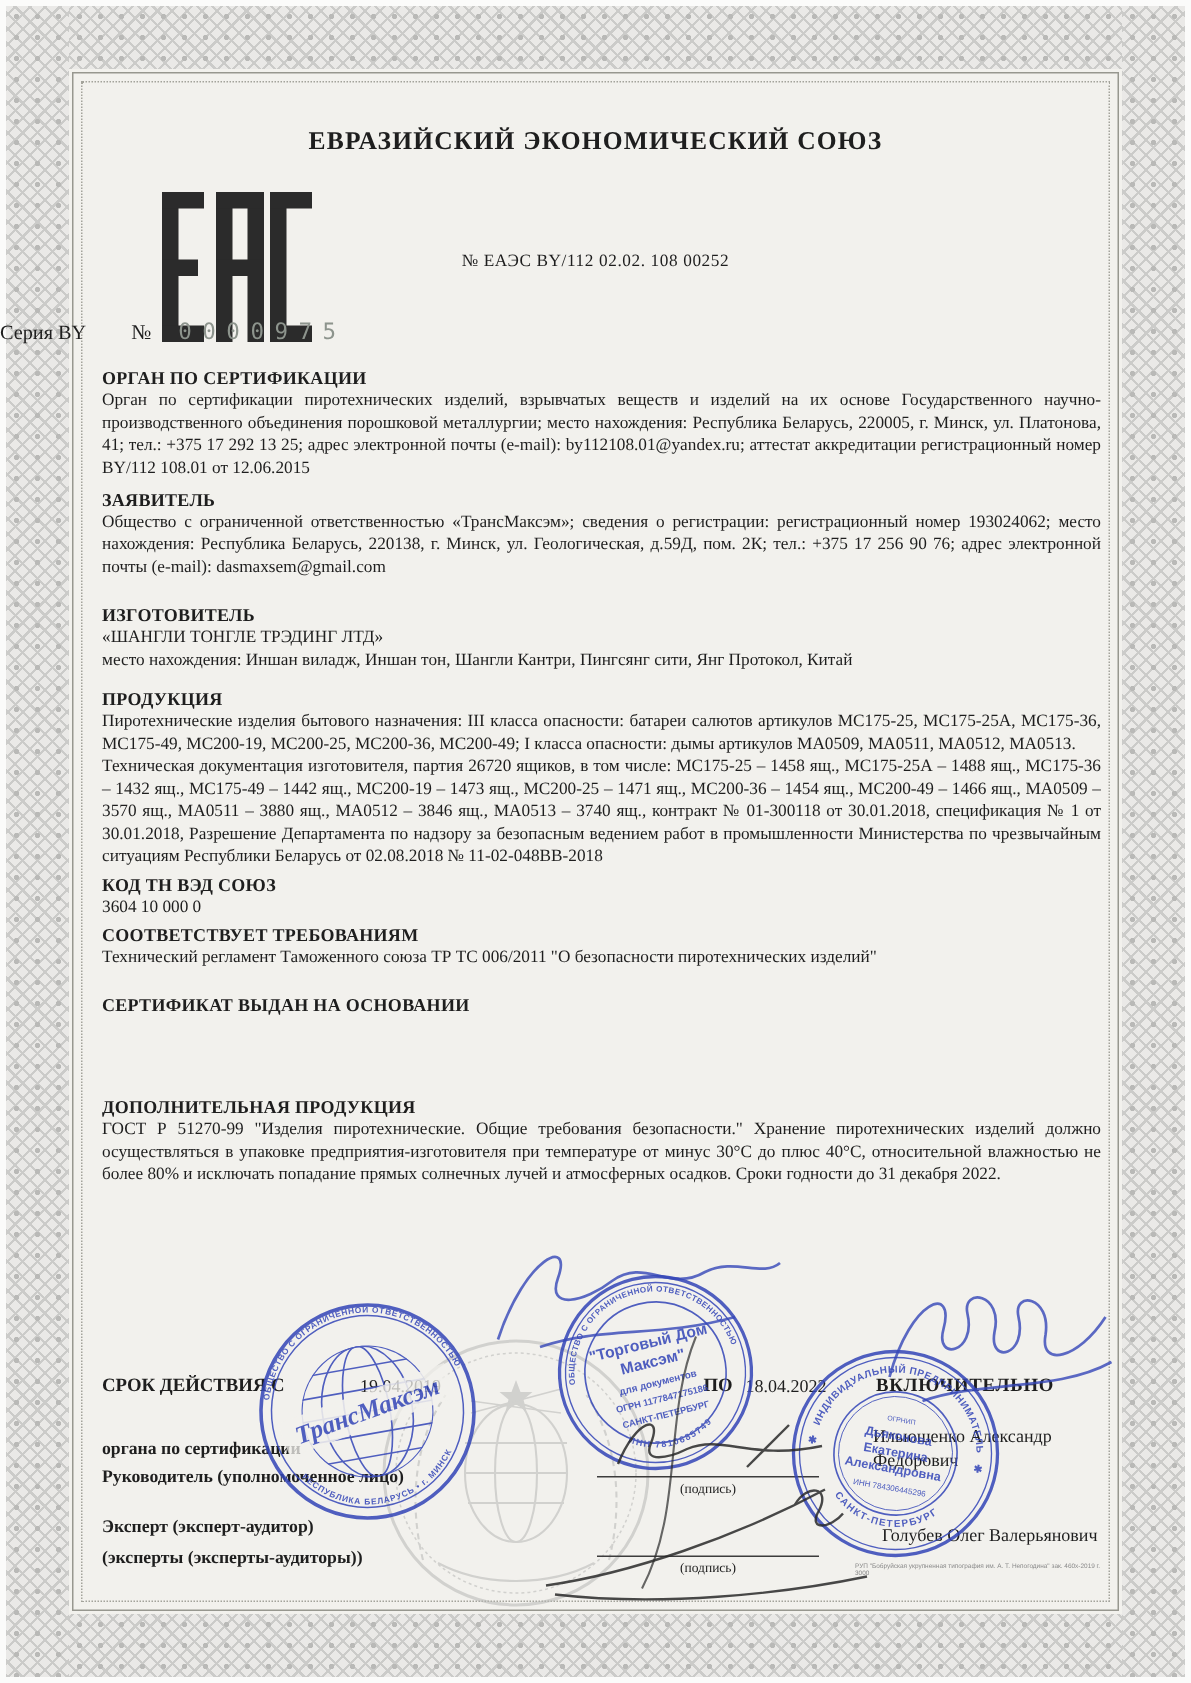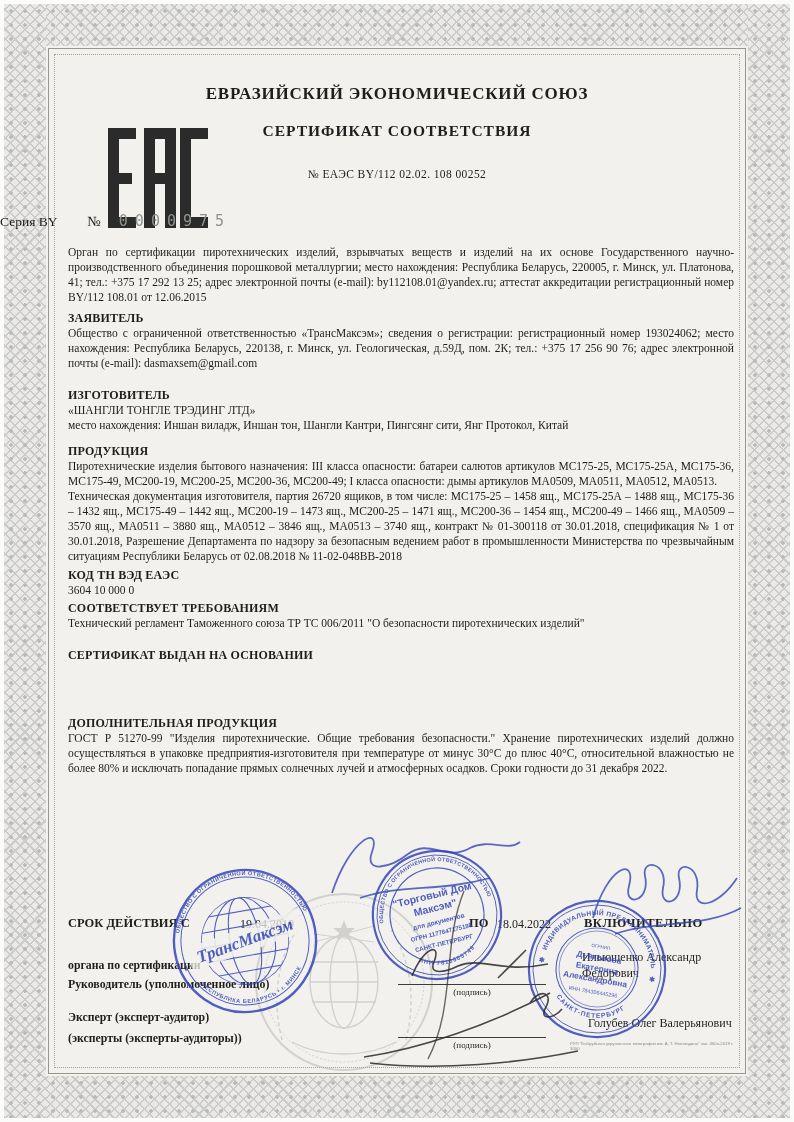--- a/index.html
+++ b/index.html
@@ -101,48 +101,48 @@
         <rect x="57" y="0" width="11" height="100"></rect>
       <rect x="36" y="0" width="32" height="11"></rect>
         <rect x="36" y="45" width="32" height="11"></rect>
       <rect x="72" y="0" width="11" height="100"></rect>
         <rect x="72" y="0" width="28" height="11"></rect>
       <rect x="72" y="89" width="28" height="11"></rect>
     </g>
   </svg>
 
   <div class="t-union">ЕВРАЗИЙСКИЙ ЭКОНОМИЧЕСКИЙ СОЮЗ</div>
-  <div class="t-doc">СЕРТИФИКАТ СООТВЕТСТВИЯ</div>
   <div class="t-num">№ ЕАЭС BY/112 02.02. 108 00252</div>
   <div class="series">
     <span class="lbl">Серия BY</span>
     <span class="sign">№</span>
     <span class="val">0000975</span>
   </div>
 
   <div class="sections">
     <div id="sec-organ">
+      <div class="sec-head">ОРГАН ПО СЕРТИФИКАЦИИ</div>
       <div class="sec-body">Орган по сертификации пиротехнических изделий, взрывчатых веществ и изделий на их основе Государственного научно-производственного объединения порошковой металлургии; место нахождения: Республика Беларусь, 220005, г. Минск, ул. Платонова, 41; тел.: +375 17 292 13 25; адрес электронной почты (e-mail): by112108.01@yandex.ru; аттестат аккредитации регистрационный номер BY/112 108.01 от 12.06.2015</div>
     </div>
     <div id="sec-applicant">
       <div class="sec-head">ЗАЯВИТЕЛЬ</div>
       <div class="sec-body">Общество с ограниченной ответственностью «ТрансМаксэм»; сведения о регистрации: регистрационный номер 193024062; место нахождения: Республика Беларусь, 220138, г. Минск, ул. Геологическая, д.59Д, пом. 2К; тел.: +375 17 256 90 76; адрес электронной почты (e-mail): dasmaxsem@gmail.com</div>
     </div>
     <div id="sec-manufacturer">
       <div class="sec-head">ИЗГОТОВИТЕЛЬ</div>
       <div class="sec-body">«ШАНГЛИ ТОНГЛЕ ТРЭДИНГ ЛТД»</div>
       <div class="sec-body">место нахождения: Иншан виладж, Иншан тон, Шангли Кантри, Пингсянг сити, Янг Протокол, Китай</div>
     </div>
     <div id="sec-production">
       <div class="sec-head">ПРОДУКЦИЯ</div>
       <div class="sec-body">Пиротехнические изделия бытового назначения: III класса опасности: батареи салютов артикулов МС175-25, МС175-25А, МС175-36, МС175-49, МС200-19, МС200-25, МС200-36, МС200-49; I класса опасности: дымы артикулов МА0509, МА0511, МА0512, МА0513.</div>
       <div class="sec-body">Техническая документация изготовителя, партия 26720 ящиков, в том числе: МС175-25 – 1458 ящ., МС175-25А – 1488 ящ., МС175-36 – 1432 ящ., МС175-49 – 1442 ящ., МС200-19 – 1473 ящ., МС200-25 – 1471 ящ., МС200-36 – 1454 ящ., МС200-49 – 1466 ящ., МА0509 – 3570 ящ., МА0511 – 3880 ящ., МА0512 – 3846 ящ., МА0513 – 3740 ящ., контракт № 01-300118 от 30.01.2018, спецификация № 1 от 30.01.2018, Разрешение Департамента по надзору за безопасным ведением работ в промышленности Министерства по чрезвычайным ситуациям Республики Беларусь от 02.08.2018 № 11-02-048ВВ-2018</div>
     </div>
     <div id="sec-tnved">
-      <div class="sec-head">КОД ТН ВЭД ЕАЭС</div>
+      <div class="sec-head">КОД ТН ВЭД СОЮЗ</div>
       <div class="sec-body">3604 10 000 0</div>
     </div>
     <div id="sec-requirements">
       <div class="sec-head">СООТВЕТСТВУЕТ ТРЕБОВАНИЯМ</div>
       <div class="sec-body">Технический регламент Таможенного союза ТР ТС 006/2011 "О безопасности пиротехнических изделий"</div>
     </div>
     <div id="sec-basis">
       <div class="sec-head">СЕРТИФИКАТ ВЫДАН НА ОСНОВАНИИ</div>
     </div>
     <div id="sec-additional">

